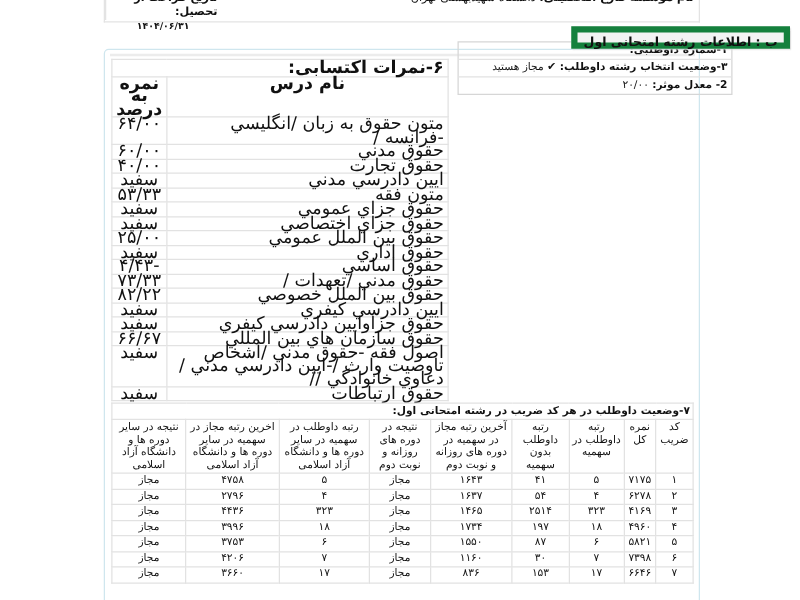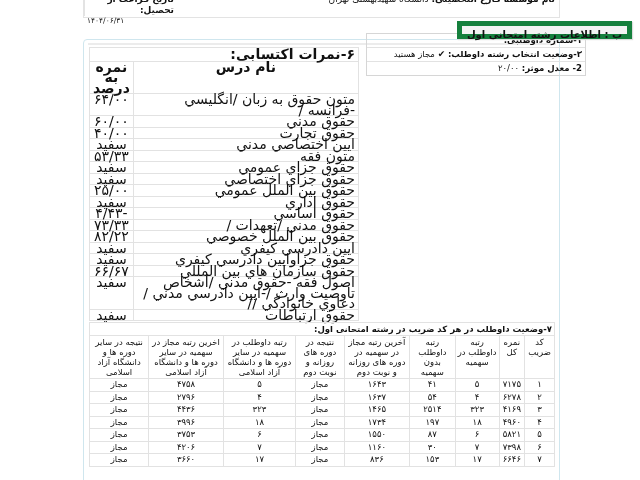--- a/index.html
+++ b/index.html
@@ -17,21 +17,21 @@
     border: 1px solid #e3e3e3; border-top: none;
     font-size: 9px;
   }
   .topbar .inst { position: absolute; right: 4px; top: 0; white-space: nowrap; }
   .topbar .inst b { font-weight: bold; }
   .topbar .grad {
     position: absolute; left: 0; top: 0; width: 92px; height: 22px;
     border-left: 1px solid #e3e3e3; text-align: right; padding-right: 2px;
   }
   .topbar .grad .lbl { font-weight: bold; font-size: 9px; line-height: 11px; }
-  .topbar .grad .val { font-size: 7.5px; line-height: 9px; text-align: left; padding-left: 2px; }
+  .topbar .grad .val { font-size: 7.5px; line-height: 9px; text-align: center; padding-left: 2px; font-weight: bold; }
 
   .panel {
     position: absolute; left: 83px; top: 39px; width: 477px; height: 450px;
     border: 1px solid #cfe6ee; border-radius: 4px;
     background: #fff;
   }
   .panel-title {
     position: absolute; right: 8px; top: 21px;
     background: #f3f3f3; border: 5px solid #15803d;
     box-shadow: 1px 1px 1px #ddd;
@@ -129,21 +129,21 @@
       </tr>
       <tr>
         <td class="name">حقوق مدني</td>
         <td class="score">۶۰/۰۰</td>
       </tr>
       <tr>
         <td class="name">حقوق تجارت</td>
         <td class="score">۴۰/۰۰</td>
       </tr>
       <tr>
-        <td class="name">ايين اختصاصي مدني</td>
+        <td class="name">ايين دادرسي مدني</td>
         <td class="score">سفید</td>
       </tr>
       <tr>
         <td class="name">متون فقه</td>
         <td class="score">۵۳/۳۳</td>
       </tr>
       <tr>
         <td class="name">حقوق جزاي عمومي</td>
         <td class="score">سفید</td>
       </tr>

